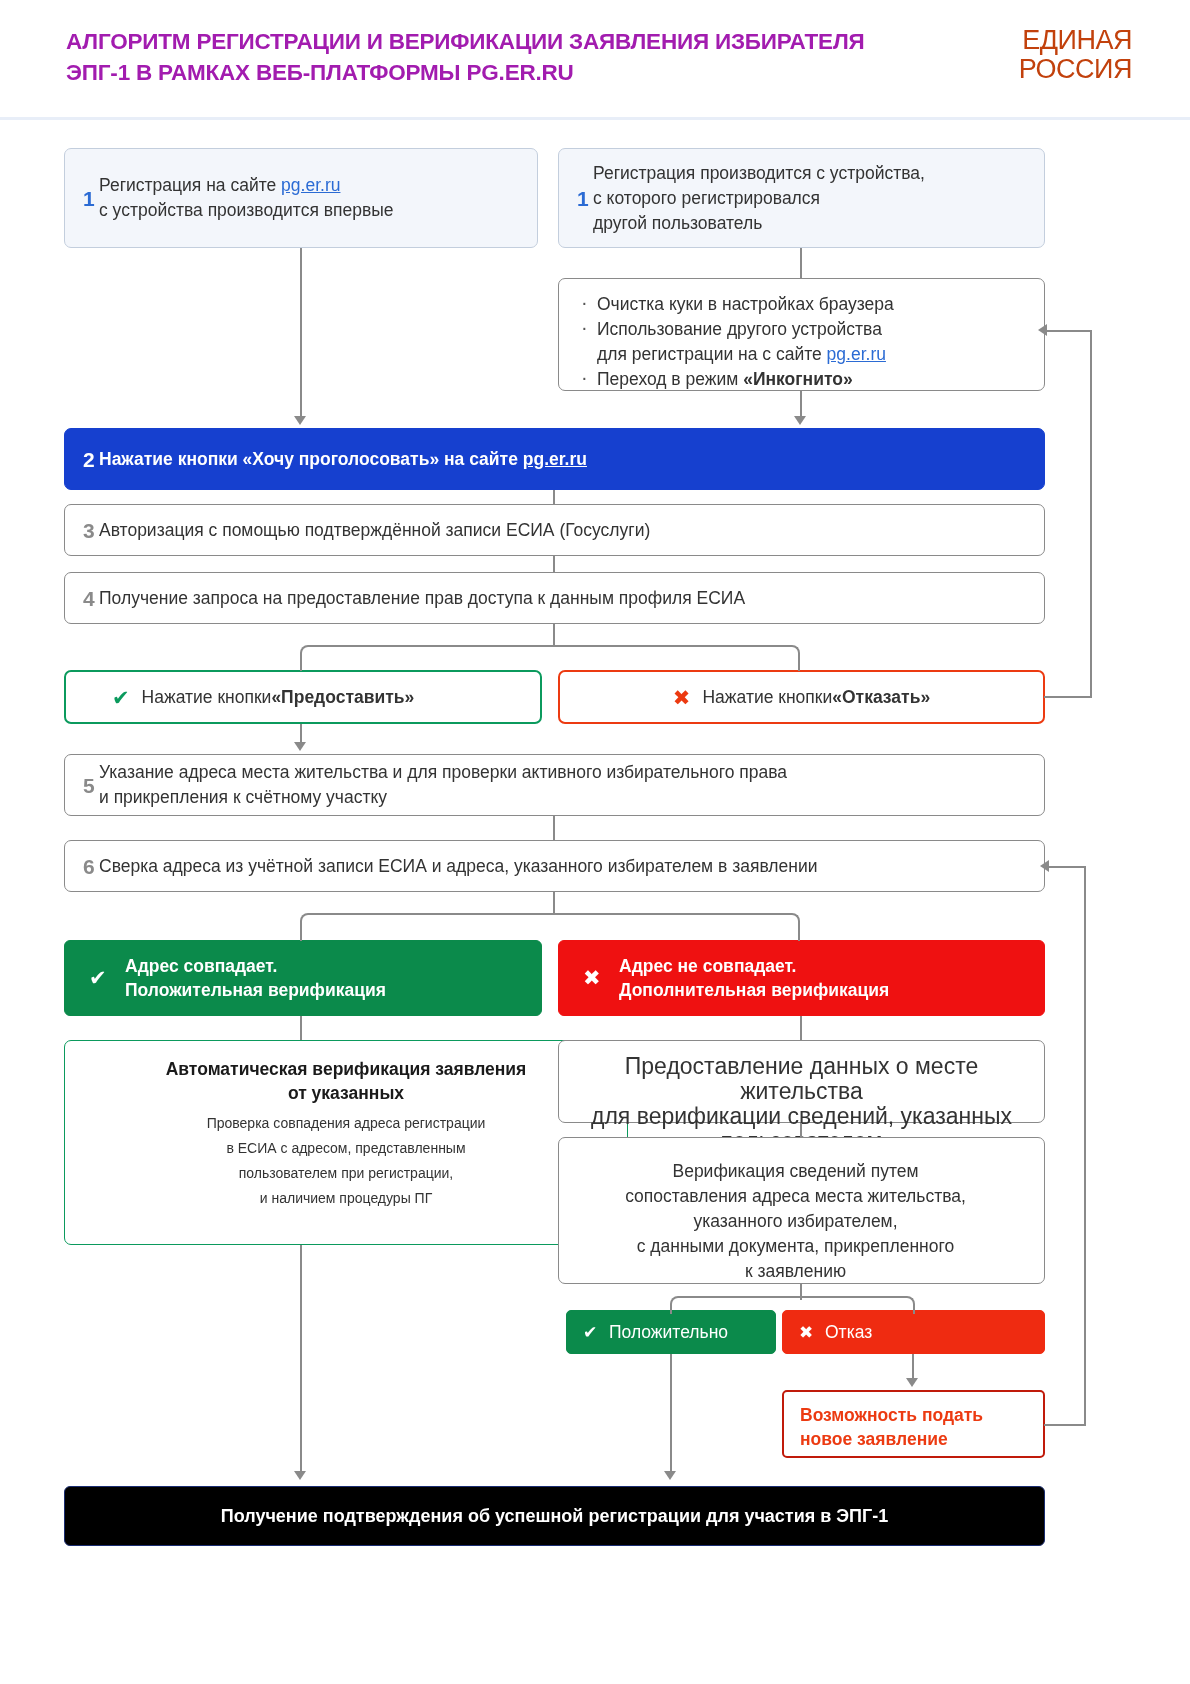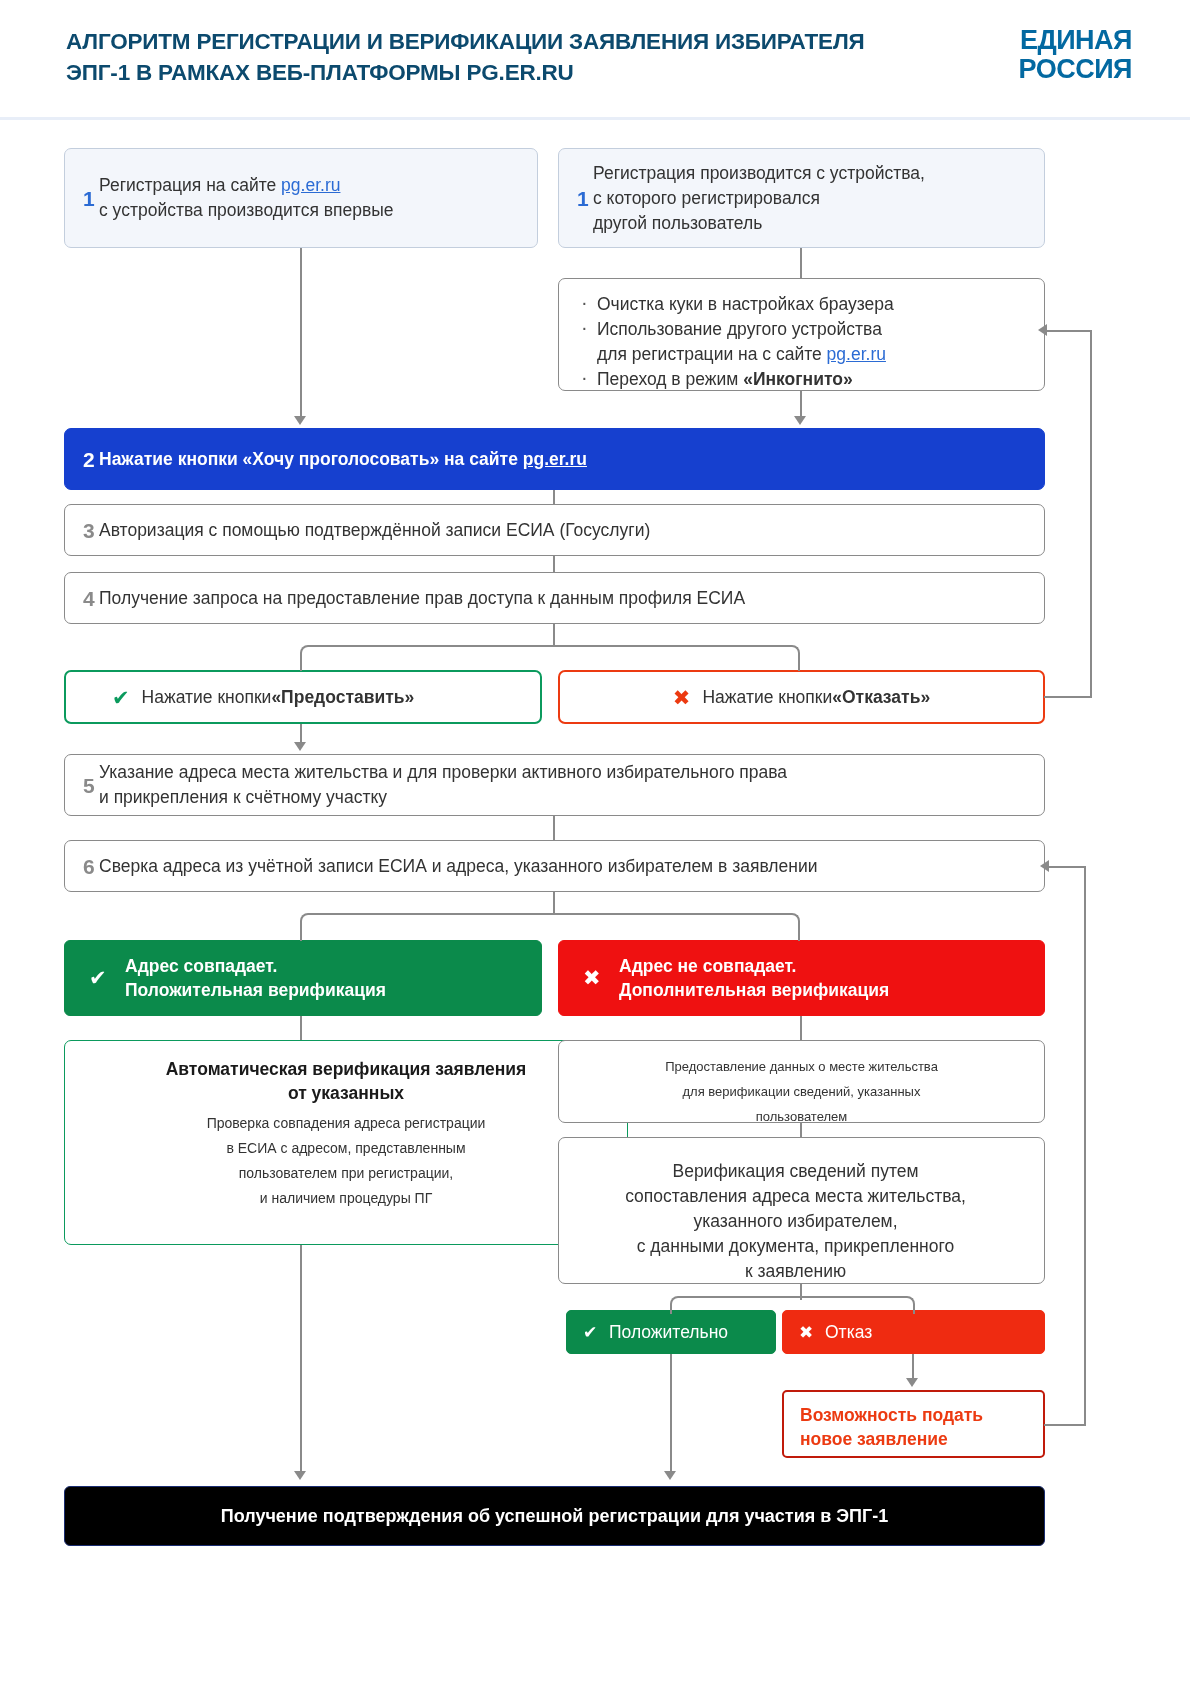--- a/index.html
+++ b/index.html
@@ -21,29 +21,29 @@
     width: 1190px; height: 118px;
   }
   .header-title {
     position: absolute;
     left: 66px; top: 26px;
     width: 830px;
     font-size: 22.5px;
     font-weight: bold;
     line-height: 31px;
     letter-spacing: -0.2px;
-    color: #0c4a6e;
+    color: #a21caf;
     text-transform: uppercase;
   }
   .logo {
     position: absolute;
     right: 58px; top: 26px;
     text-align: right;
-    color: #0369a1;
-    font-weight: bold;
+    color: #c2410c;
+    font-weight: normal;
     font-size: 27px;
     line-height: 29px;
     letter-spacing: -0.5px;
   }
   .logo div { display: block; }
   .header-rule {
     position: absolute;
     left: 0; top: 117px;
     width: 1190px; height: 3px;
     background: #e8eef8;
@@ -162,21 +162,21 @@
   }
   #box-auto .auto-title {
     font-weight: bold; font-size: 17.5px; line-height: 24px;
     color: #1a1a1a; margin-bottom: 6px;
   }
   #box-auto .auto-body { font-size: 14px; line-height: 25px; }
 
   #box-provide {
     left: 558px; top: 1040px; width: 487px; height: 83px;
     display: block; text-align: center; padding: 13px 16px 0 16px;
-    font-size: 13px; line-height: 25px;
+    font-size: 23px; line-height: 25px;
   }
   #box-verify {
     left: 558px; top: 1137px; width: 487px; height: 147px;
     display: block; text-align: center; padding: 21px 16px 0 4px;
     font-size: 17.5px; line-height: 25px;
   }
 
   #box-positive {
     left: 566px; top: 1310px; width: 210px; height: 44px;
     background: #0b8a4b; border-color: #0b8a4b; border-radius: 5px;

